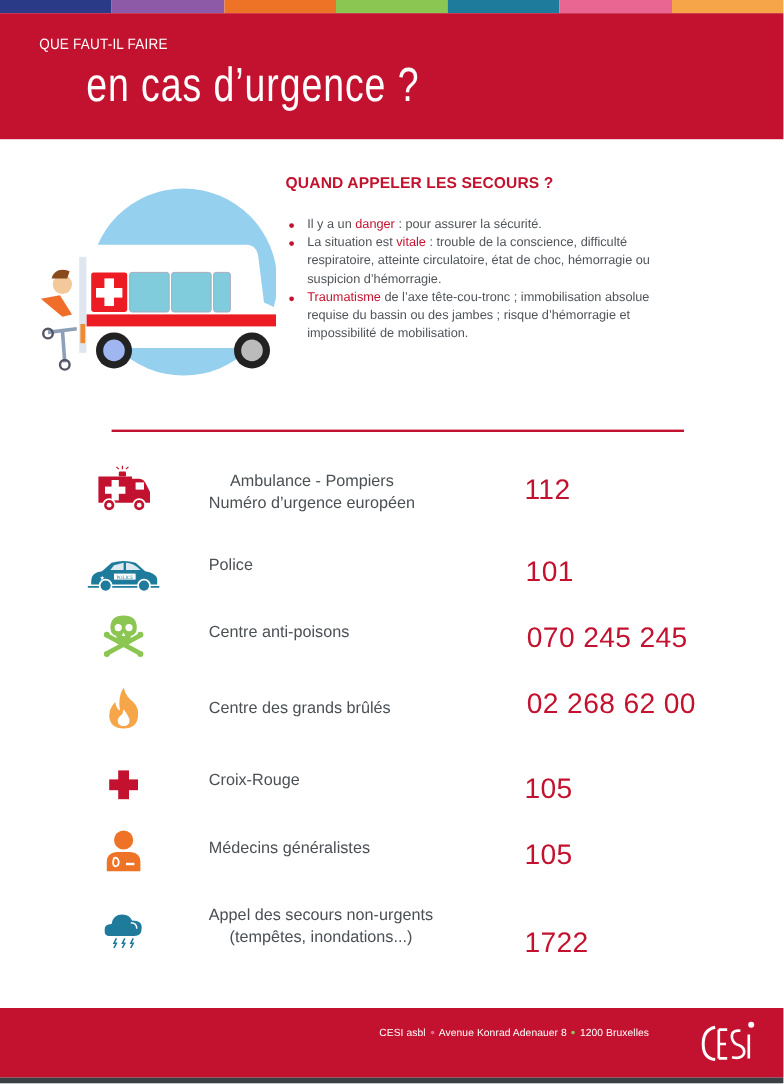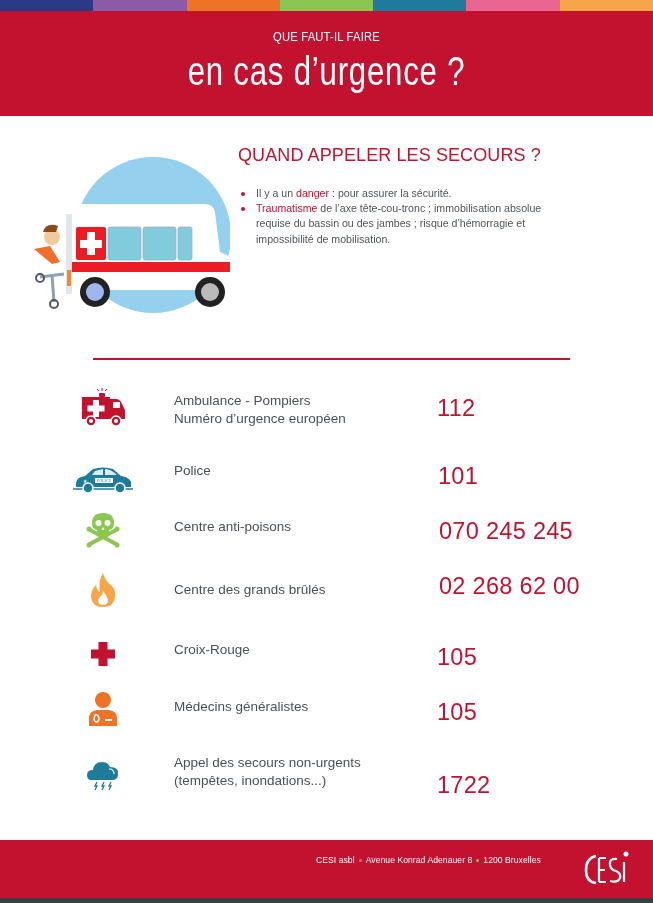--- a/index.html
+++ b/index.html
@@ -2,41 +2,41 @@
 <html><head>
 <meta charset="utf-8">
 <style>
   * { box-sizing: border-box; margin: 0; padding: 0; }
   html, body { width: 653px; height: 903px; background: #ffffff; overflow: hidden; }
   body { position: relative; font-family: "Liberation Sans", sans-serif; color: #555a5f; }
 
   .color-strip { position: absolute; top: 0; left: 0; width: 653px; height: 11px; display: flex; }
   .color-strip span { flex: 1; height: 100%; display: block; }
 
-  .header { position: absolute; top: 11px; left: 0; width: 653px; height: 105px; background: #c3122f; text-align: center; color: #fff; }
+  .header { position: absolute; top: 11px; left: 0; width: 653px; height: 105px; background: #c3122f; text-align: left; color: #fff; }
   .header .kicker { position: absolute; top: 19px; left: 0; width: 100%; font-size: 12.5px; letter-spacing: 0.2px; font-family: "Liberation Sans", sans-serif; transform: scaleX(0.9); }
   .header .title { position: absolute; top: 35px; left: 0; width: 100%; font-size: 40px; font-weight: normal; font-family: "Liberation Sans", sans-serif; transform: scaleX(0.78); letter-spacing: 1px; line-height: 50px; }
 
   .illustration { position: absolute; left: 30px; top: 152px; width: 200px; height: 180px; }
 
   .when { position: absolute; left: 238px; top: 145px; width: 340px; }
-  .when h2 { font-size: 18px; font-weight: normal; color: #c3122f; letter-spacing: 0.1px; }
+  .when h2 { font-size: 13px; font-weight: bold; color: #c3122f; letter-spacing: 0.1px; }
   .when ul { list-style: none; margin-top: 20px; }
   .when li { position: relative; padding-left: 18px; font-size: 10.6px; line-height: 15.2px; color: #4f5459; }
   .when li::before { content: ""; position: absolute; left: 3px; top: 6px; width: 4px; height: 4px; border-radius: 50%; background: #c3122f; }
   .when .em { color: #c3122f; }
   .when .strong { color: #c3122f; font-weight: normal; }
 
   .divider { position: absolute; left: 93px; top: 358px; width: 477px; height: 1.5px; background: #c3122f; }
 
   .contacts { position: absolute; left: 0; top: 0; width: 653px; }
   .contact { position: absolute; left: 0; width: 653px; }
   .contact .icon { position: absolute; left: 72px; width: 62px; height: 44px; display: flex; align-items: center; justify-content: center; }
   .contact .label { position: absolute; left: 174px; font-size: 13.5px; line-height: 18px; color: #4b5055; }
-  .contact .label span { display: block; }
+  .contact .label span { display: block; text-align: center; }
   .contact .number { position: absolute; font-size: 23.5px; color: #c3122f; letter-spacing: 0.3px; }
 
   .footer { position: absolute; left: 0; top: 840px; width: 653px; height: 58px; background: #c3122f; padding-left: 36px; }
   .footer .addr { position: absolute; left: 316px; top: 14px; font-size: 8.6px; line-height: 12px; color: #fff; letter-spacing: 0.05px; }
   .footer .dot { display: inline-block; width: 3px; height: 3px; border-radius: 50%; margin: 0 4px; vertical-align: middle; }
   .footer .logo { position: absolute; left: 583px; top: 10px; width: 48px; height: 36px; }
   .bottom-strip { position: absolute; left: 0; top: 898px; width: 653px; height: 5px; background: #3a3f44; }
 </style>
 </head>
 <body>
@@ -83,20 +83,21 @@
   <line x1="10" y1="125" x2="34" y2="122" stroke="#8ea0b8" stroke-width="3"></line>
   <line x1="22" y1="123" x2="24" y2="150" stroke="#8ea0b8" stroke-width="3"></line>
   <circle cx="10" cy="126" r="4" fill="none" stroke="#556" stroke-width="2"></circle>
   <circle cx="24" cy="152" r="4" fill="none" stroke="#556" stroke-width="2"></circle>
 </svg>
 
 <div class="when">
   <h2>QUAND APPELER LES SECOURS ?</h2>
   <ul>
     <li><span>Il y a un </span><span class="strong">danger</span><span> : pour assurer la sécurité.</span></li>
+    <li><span>La situation est </span><span class="strong">vitale</span><span> : trouble de la conscience, difficulté respiratoire, atteinte circulatoire, état de choc, hémorragie ou suspicion d’hémorragie.</span></li>
     <li><span></span><span class="em">Traumatisme</span><span> de l’axe tête-cou-tronc ; immobilisation absolue requise du bassin ou des jambes ; risque d’hémorragie et impossibilité de mobilisation.</span></li>
   </ul>
 </div>
 
 <div class="divider"></div>
 
 <div class="contacts">
 
   <div class="contact" style="top:386px">
     <div class="icon" style="top:0">

